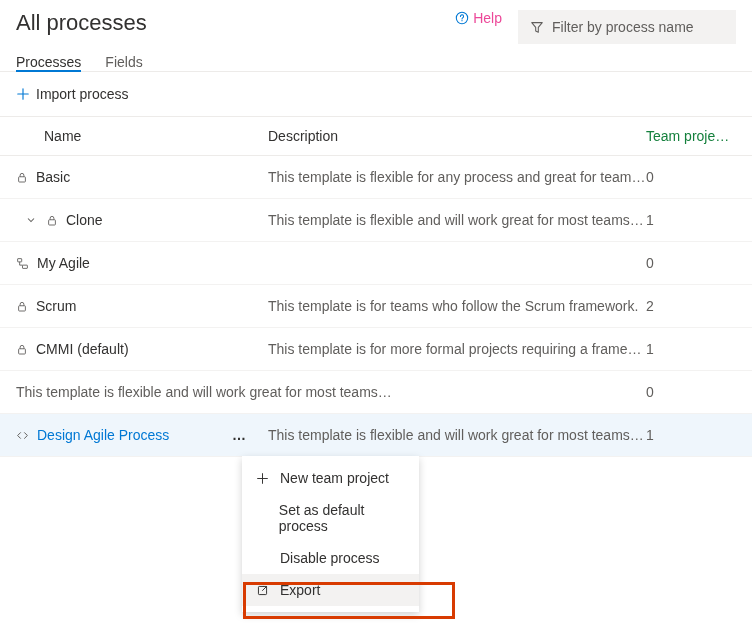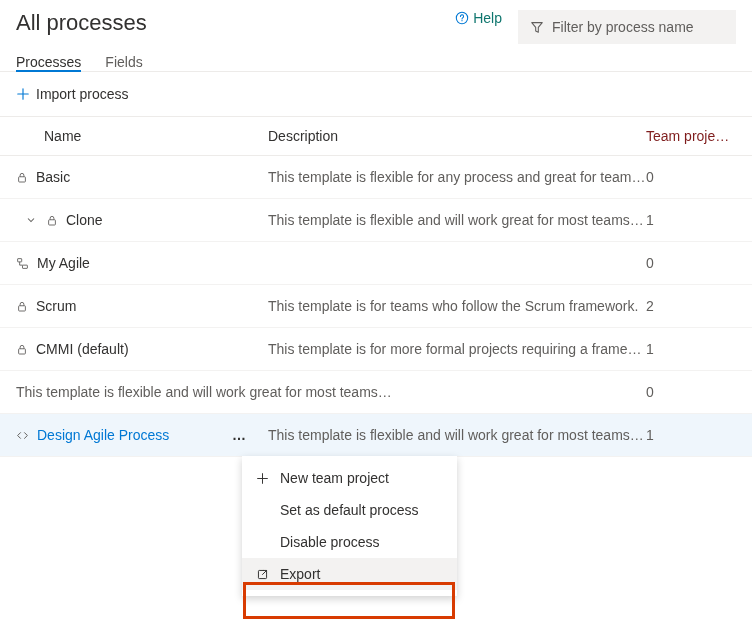--- a/index.html
+++ b/index.html
@@ -1,47 +1,47 @@
 <!DOCTYPE html>
 <html><head>
 <meta charset="utf-8">
 <style>
 * { margin: 0; padding: 0; box-sizing: border-box; }
 body { font-family: "Segoe UI", -apple-system, sans-serif; font-size: 14px; color: #323130; background: #fff; width: 752px; }
 .header { display: flex; align-items: flex-start; padding: 10px 16px 0 16px; gap: 16px; }
 .title { font-size: 22px; font-weight: 400; color: #323130; flex: 0 0 auto; }
 .header-spacer { flex: 1; }
-.help-link { display: flex; align-items: center; gap: 4px; color: #0f766e; font-size: 14px; cursor: pointer; }
+.help-link { display: flex; align-items: center; gap: 4px; color: #ec4899; font-size: 14px; cursor: pointer; }
 .filter-box { display: flex; align-items: center; gap: 8px; background: #f3f2f1; padding: 6px 12px; width: 218px; height: 34px; color: #605e5c; }
 .filter-box input { border: none; background: transparent; outline: none; font-size: 14px; color: #323130; width: 100%; }
 .filter-box input::placeholder { color: #605e5c; }
 .tabs { display: flex; gap: 24px; padding: 10px 16px 0 16px; border-bottom: 1px solid #edebe9; }
 .tab { padding: 0 0 1px 0; font-size: 14px; color: #605e5c; cursor: pointer; position: relative; }
 .tab.active { color: #323130; font-weight: 400; }
 .tab.active::after { content: ""; position: absolute; bottom: -1px; left: 0; right: 0; height: 2px; background: #0078d4; }
 .toolbar { display: flex; align-items: center; padding: 14px 16px; gap: 8px; }
 .toolbar-btn { display: flex; align-items: center; gap: 6px; font-size: 14px; color: #323130; cursor: pointer; }
 .table { width: 100%; }
 .thead-row { display: flex; padding: 0 16px; border-top: 1px solid #edebe9; border-bottom: 1px solid #edebe9; height: 40px; align-items: center; }
 .col-name { flex: 0 0 252px; padding-left: 28px; font-size: 14px; color: #323130; }
 .col-desc { flex: 1; font-size: 14px; color: #323130; overflow: hidden; white-space: nowrap; text-overflow: ellipsis; }
-.col-proj { flex: 0 0 90px; font-size: 14px; color: #7f1d1d; overflow: hidden; white-space: nowrap; text-overflow: ellipsis; }
+.col-proj { flex: 0 0 90px; font-size: 14px; color: #15803d; overflow: hidden; white-space: nowrap; text-overflow: ellipsis; }
 .row { display: flex; padding: 0 16px; border-bottom: 1px solid #f3f2f1; height: 43px; align-items: center; position: relative; }
 .row.selected { background: #eff6fc; }
 .row .col-name { display: flex; align-items: center; gap: 8px; padding-left: 0; }
 .row .col-desc { color: #605e5c; }
 .row .col-proj { color: #605e5c; }
 .indent0 { padding-left: 28px; }
 .indent1 { padding-left: 48px; }
 .chev { width: 14px; display: inline-flex; justify-content: center; color: #605e5c; }
 .icon { display: inline-flex; color: #605e5c; }
 .process-name { color: #323130; }
 .process-name.link { color: #0078d4; cursor: pointer; }
 .dots { position: absolute; left: 228px; color: #323130; font-weight: bold; cursor: pointer; padding: 4px; }
-.context-menu { position: absolute; left: 242px; top: 456px; width: 215px; background: #fff; box-shadow: 0 3px 8px rgba(0,0,0,0.18); z-index: 10; padding: 6px 0; }
+.context-menu { position: absolute; left: 242px; top: 456px; width: 177px; background: #fff; box-shadow: 0 3px 8px rgba(0,0,0,0.18); z-index: 10; padding: 6px 0; }
 .menu-item { display: flex; align-items: center; gap: 10px; padding: 8px 12px; font-size: 14px; color: #323130; cursor: pointer; }
 .menu-item.highlighted { background: #f3f2f1; }
 .menu-icon { width: 16px; display: inline-flex; justify-content: center; color: #323130; }
 .export-highlight { position: absolute; left: 243px; top: 582px; width: 212px; height: 37px; border: 3px solid #d83b01; pointer-events: none; z-index: 20; }
 svg { display: block; }
 </style>
 </head>
 <body>
 
 <div class="header">

